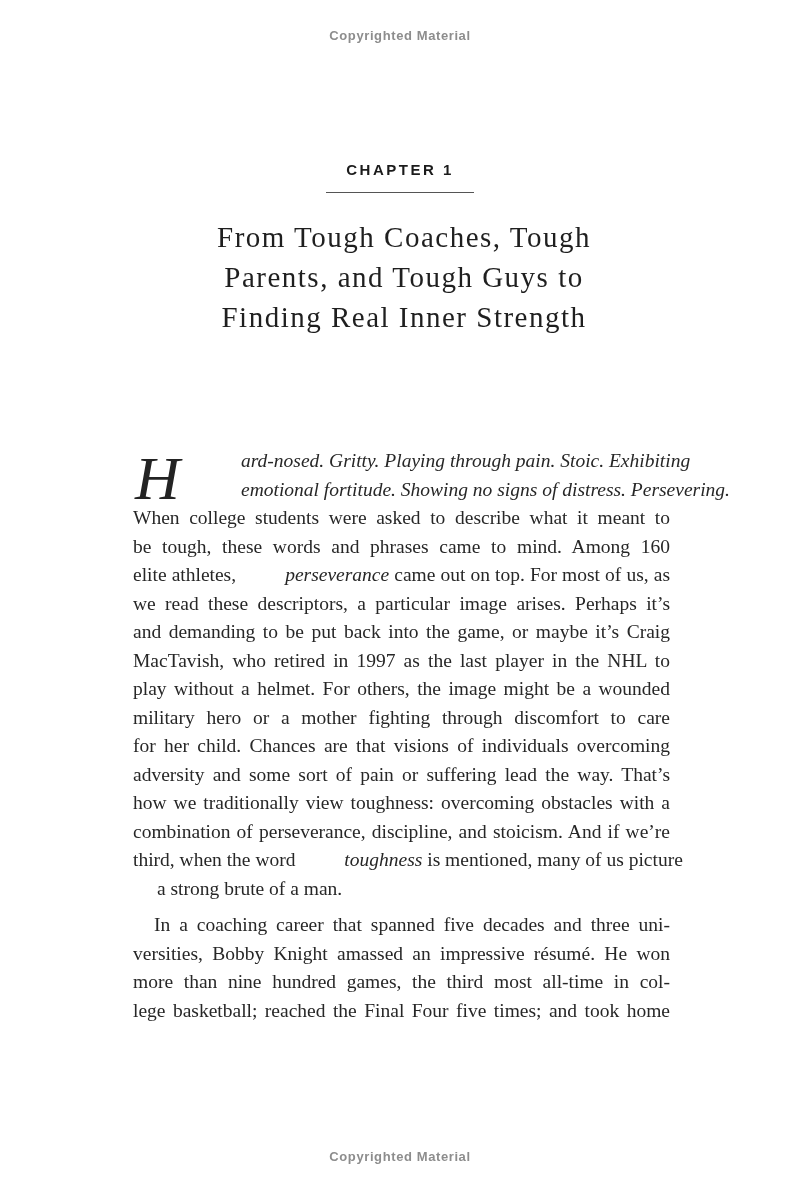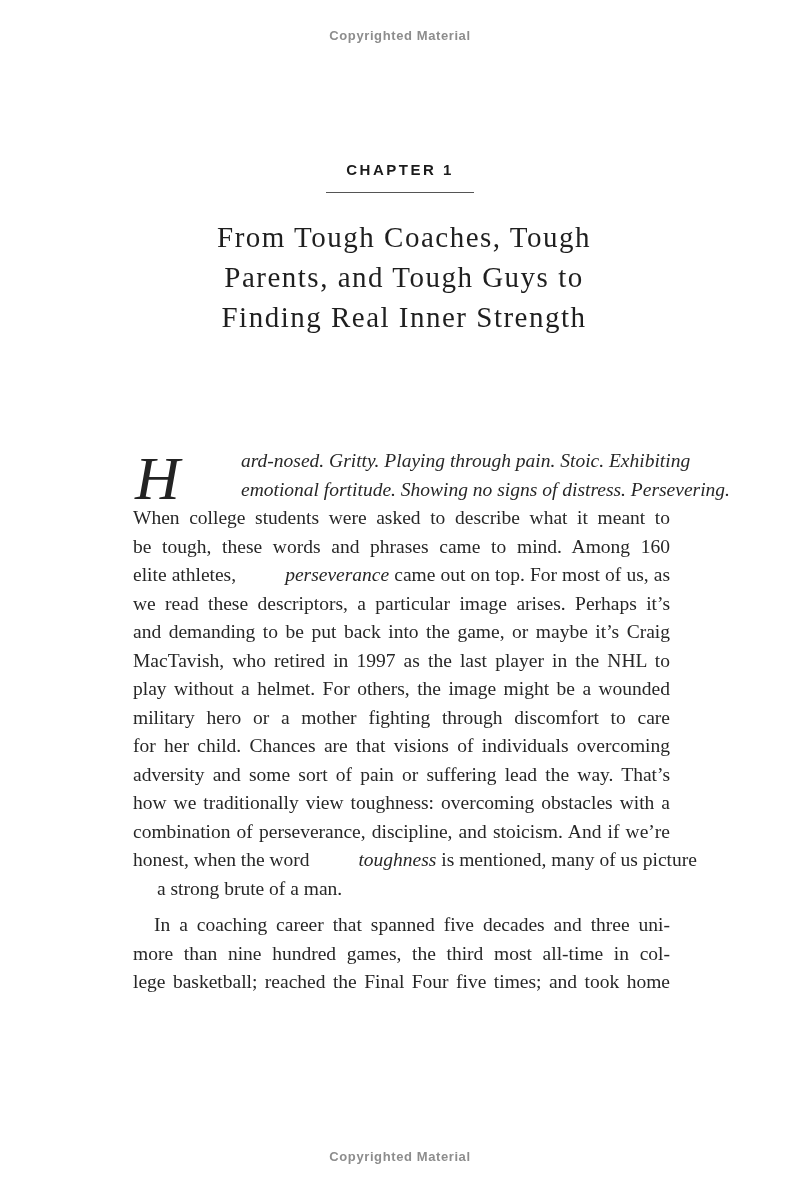--- a/index.html
+++ b/index.html
@@ -116,25 +116,26 @@
         <div class="line"><span>elite athletes, </span><span class="it">perseverance</span><span> came out on top. For most of us, as</span></div>
         <div class="line"><span>we read these descriptors, a particular image arises. Perhaps it’s</span></div>
         <div class="line"><span>and demanding to be put back into the game, or maybe it’s Craig</span></div>
         <div class="line"><span>MacTavish, who retired in 1997 as the last player in the NHL to</span></div>
         <div class="line"><span>play without a helmet. For others, the image might be a wounded</span></div>
         <div class="line"><span>military hero or a mother fighting through discomfort to care</span></div>
         <div class="line"><span>for her child. Chances are that visions of individuals overcoming</span></div>
         <div class="line"><span>adversity and some sort of pain or suffering lead the way. That’s</span></div>
         <div class="line"><span>how we traditionally view toughness: overcoming obstacles with a</span></div>
         <div class="line"><span>combination of perseverance, discipline, and stoicism. And if we’re</span></div>
-        <div class="line"><span>honest, when the word </span><span class="it">toughness</span><span> is mentioned, many of us picture</span></div>
+        <div class="line"><span>third, when the word </span><span class="it">toughness</span><span> is mentioned, many of us picture</span></div>
         <div class="line lastline"><span>a strong brute of a man.</span></div>
       </div>
     <div class="para" id="para2">
         <div class="line indent"><span>In a coaching career that spanned five decades and three uni-</span></div>
+        <div class="line"><span>versities, Bobby Knight amassed an impressive résumé. He won</span></div>
         <div class="line"><span>more than nine hundred games, the third most all-time in col-</span></div>
         <div class="line"><span>lege basketball; reached the Final Four five times; and took home</span></div>
       </div>
   </div>
 
   <div class="copyright bottom">Copyrighted Material</div>
 
 </div>
 
 </body></html>

